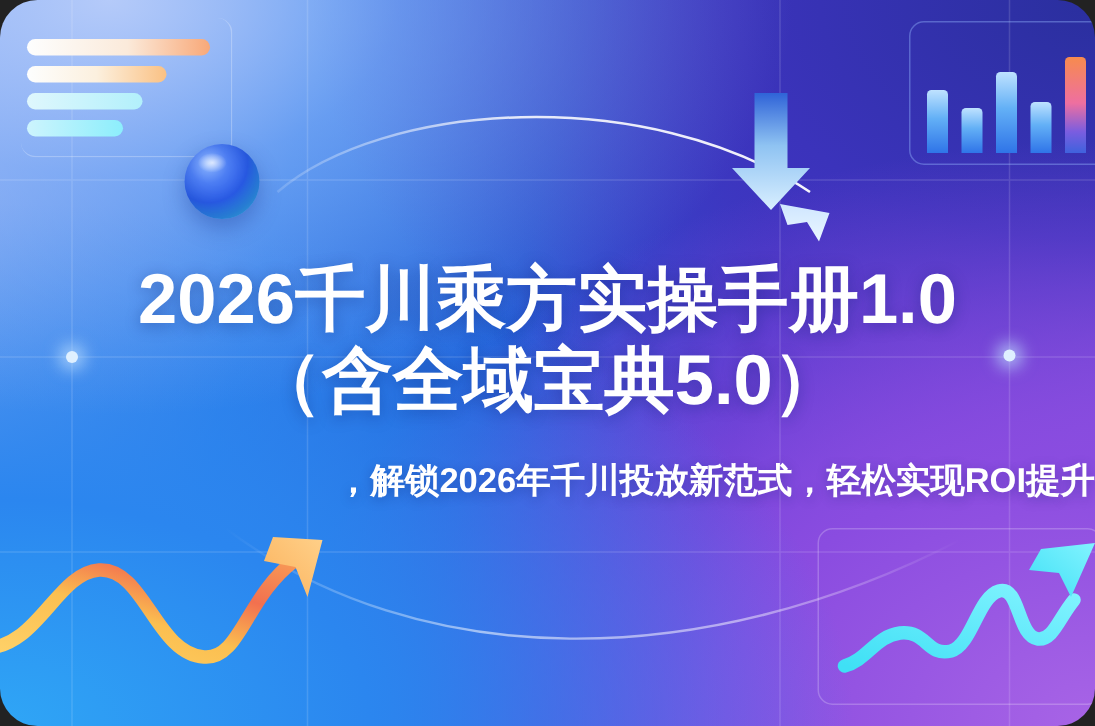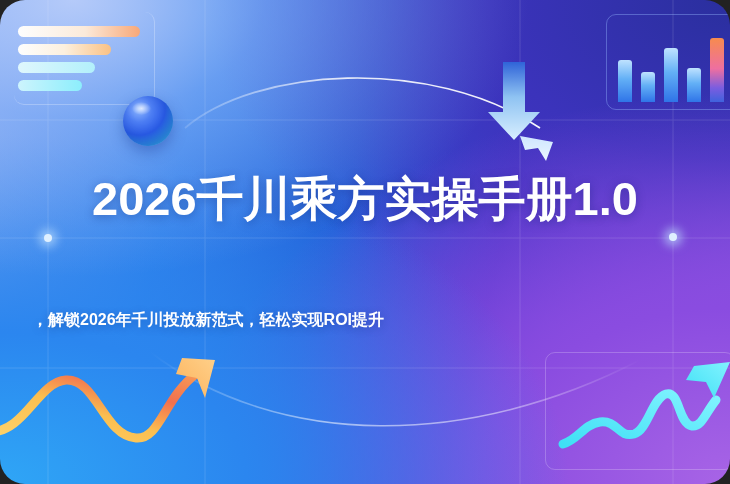--- a/index.html
+++ b/index.html
@@ -50,22 +50,22 @@
   .cbar{width:14px;border-radius:3px 3px 0 0;background:linear-gradient(180deg,#bfe2ff 0%,#63b0f6 45%,#2f74e8 100%);}
   .cbar.hot{background:linear-gradient(180deg,#f78b4e 0%,#ee6fa0 48%,#7a5de0 78%,#3f62dd 100%);}
   
   .title{
     position:absolute;left:0;right:0;top:172px;text-align:center;color:#fff;
     font-size:47px;font-weight:bold;letter-spacing:0px;line-height:54px;
     text-shadow:0 2px 10px rgba(10,30,110,.35);
   }
   .title .l2{display:block;}
   .subtitle{
-    position:absolute;left:0;right:0;top:305px;text-align:left;color:#fff;
-    font-size:16px;font-weight:bold;line-height:30px;
+    position:absolute;left:0;right:0;top:305px;text-align:right;color:#fff;
+    font-size:23px;font-weight:bold;line-height:30px;
     text-shadow:0 2px 8px rgba(10,30,110,.30);
     padding-left:32px;
   }
   
   .br-card{
     position:absolute;left:545px;top:352px;width:188px;height:116px;
     border:1px solid rgba(255,255,255,.22);border-radius:10px;
   }
 </style>
 </head>
@@ -161,17 +161,18 @@
     <g>
       <path d="M563,444 C578,440 584,424 600,422 C618,420 618,438 634,434 C648,430 652,398 666,394 C680,390 678,424 692,426 C702,427 706,412 716,400" fill="none" stroke="url(#gCyan)" stroke-width="9" stroke-linecap="round" stroke-linejoin="round"></path>
       <polygon points="694,366 730,362 714,398 706,382 686,380" fill="url(#gCyan)"></polygon>
     </g>
   </svg>
 
   <div class="br-card"></div>
 
   <div class="title">
     <span>2026千川乘方实操手册1.0</span>
+    <span class="l2">（含全域宝典5.0）</span>
   </div>
 
   <div class="subtitle">，解锁2026年千川投放新范式，轻松实现ROI提升</div>
 
 </div>
 
 </body></html>

